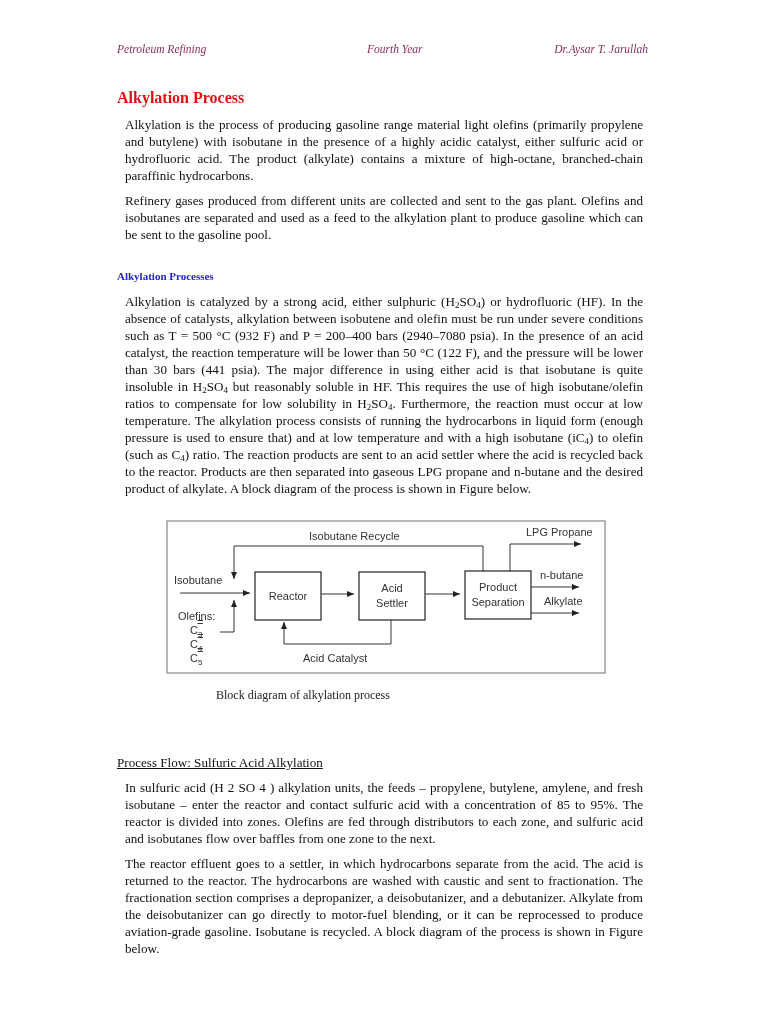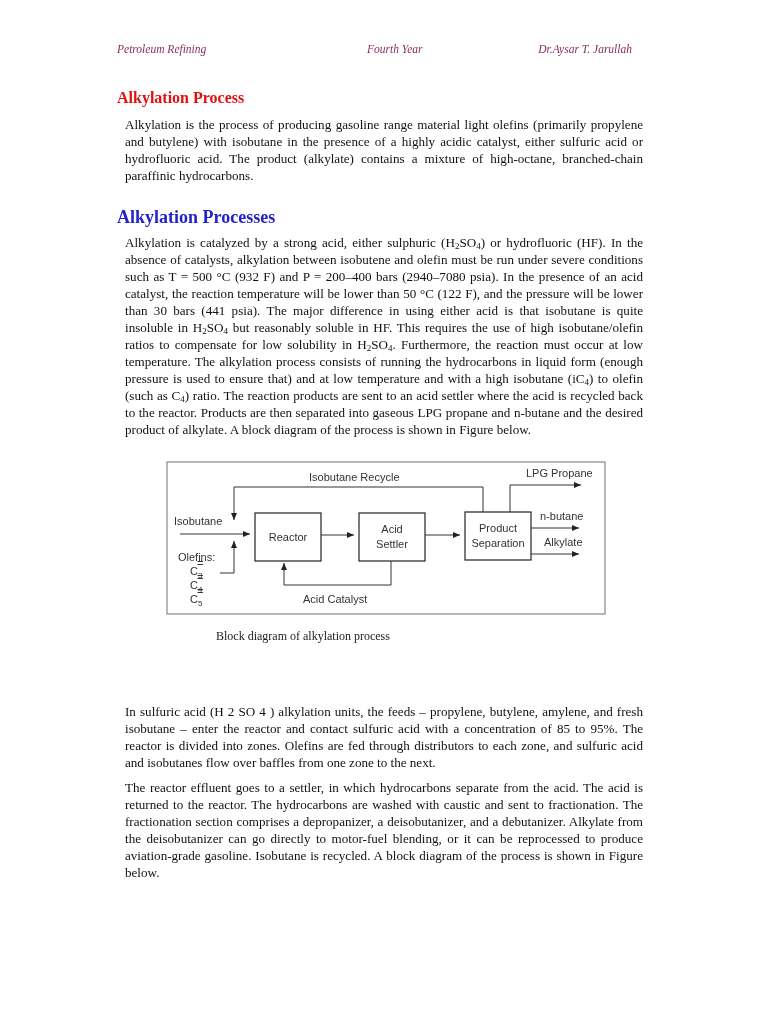--- a/index.html
+++ b/index.html
@@ -1,25 +1,25 @@
 <!DOCTYPE html>
 <html><head>
 <meta charset="utf-8">
 <style>
   html, body { margin: 0; padding: 0; background: #ffffff; }
   body { width: 768px; height: 1024px; position: relative; overflow: hidden; font-family: "Liberation Serif", "DejaVu Serif", serif; color: #111; }
   .header { position: absolute; top: 43px; left: 117px; width: 531px; height: 16px; font-style: italic; font-size: 11.5px; color: #8a2c5c; }
   .header span { position: absolute; top: 0; white-space: nowrap; }
   .h-left { left: 0; }
   .h-mid { left: 250px; }
-  .h-right { right: 16px; margin-left: 6px; }
+  .h-right { right: 0; margin-left: 6px; }
 
   .content { position: absolute; left: 117px; top: 88px; width: 534px; font-size: 13.1px; line-height: 17px; }
   .title1 { font-weight: bold; font-size: 16px; color: #e01010; line-height: 20px; margin: 0; }
-  .title2 { font-weight: bold; font-size: 18px; color: #2323c8; line-height: 18px; margin: 0; }
+  .title2 { font-weight: bold; font-size: 11px; color: #2323c8; line-height: 18px; margin: 0; }
   p { margin: 8px; text-align: justify; }
   .gap1 { height: 16px; }
   .gap-fig-top { height: 11px; }
   .underline-title { text-decoration: underline; margin: 0; line-height: 17px; }
 
   .figure { position: relative; width: 444px; height: 190px; margin-left: 45px; }
   .figure svg { position: absolute; left: 0; top: 0; }
   .diag-text { font-family: "Liberation Sans", "DejaVu Sans", sans-serif; font-size: 11px; fill: #333; }
   .caption { font-family: "Liberation Serif", serif; font-size: 12px; fill: #222; }
   .gap-after-fig { height: 48px; }
@@ -30,20 +30,21 @@
 
 <div class="header">
   <span class="h-left">Petroleum Refining</span>
   <span class="h-mid">Fourth Year</span>
   <span class="h-right">Dr.Aysar T. Jarullah</span>
 </div>
 
 <div class="content">
   <h1 class="title1">Alkylation Process</h1>
   <p>Alkylation is the process of producing gasoline range material light olefins (primarily propylene and butylene) with isobutane in the presence of a highly acidic catalyst, either sulfuric acid or hydrofluoric acid. The product (alkylate) contains a mixture of high-octane, branched-chain paraffinic hydrocarbons.</p>
+  <p>Refinery gases produced from different units are collected and sent to the gas plant. Olefins and isobutanes are separated and used as a feed to the alkylation plant to produce gasoline which can be sent to the gasoline pool.</p>
 
   <div class="gap1"></div>
 
   <h2 class="title2">Alkylation Processes</h2>
   <p><span>Alkylation is catalyzed by a strong acid, either sulphuric (H</span><sub>2</sub><span>SO</span><sub>4</sub><span>) or hydrofluoric (HF). In the absence of catalysts, alkylation between isobutene and olefin must be run under severe conditions such as T = 500 °C (932 F) and P = 200–400 bars (2940–7080 psia). In the presence of an acid catalyst, the reaction temperature will be lower than 50 °C (122 F), and the pressure will be lower than 30 bars (441 psia). The major difference in using either acid is that isobutane is quite insoluble in H</span><sub>2</sub><span>SO</span><sub>4</sub><span> but reasonably soluble in HF. This requires the use of high isobutane/olefin ratios to compensate for low solubility in H</span><sub>2</sub><span>SO</span><sub>4</sub><span>. Furthermore, the reaction must occur at low temperature. The alkylation process consists of running the hydrocarbons in liquid form (enough pressure is used to ensure that) and at low temperature and with a high isobutane (iC</span><sub>4</sub><span>) to olefin (such as C</span><sub>4</sub><span>) ratio. The reaction products are sent to an acid settler where the acid is recycled back to the reactor. Products are then separated into gaseous LPG propane and n-butane and the desired product of alkylate. A block diagram of the process is shown in Figure below.</span></p>
 
   <div class="gap-fig-top"></div>
 
   <div class="figure">
     <svg width="444" height="190" viewBox="0 0 444 190" xmlns="http://www.w3.org/2000/svg">
@@ -100,15 +101,16 @@
       <text class="diag-text" x="378" y="63">n-butane</text>
       <line x1="369" y1="97" x2="417" y2="97" stroke="#333" stroke-width="1" marker-end="url(#arr)"></line>
       <text class="diag-text" x="382" y="89">Alkylate</text>
 
       <text class="caption" x="54" y="183">Block diagram of alkylation process</text>
     </svg>
   </div>
 
   <div class="gap-after-fig"></div>
 
+  <p class="underline-title">Process Flow: Sulfuric Acid Alkylation</p>
   <p>In sulfuric acid (H 2 SO 4 ) alkylation units, the feeds – propylene, butylene, amylene, and fresh isobutane – enter the reactor and contact sulfuric acid with a concentration of 85 to 95%. The reactor is divided into zones. Olefins are fed through distributors to each zone, and sulfuric acid and isobutanes flow over baffles from one zone to the next.</p>
   <p>The reactor effluent goes to a settler, in which hydrocarbons separate from the acid. The acid is returned to the reactor. The hydrocarbons are washed with caustic and sent to fractionation. The fractionation section comprises a depropanizer, a deisobutanizer, and a debutanizer. Alkylate from the deisobutanizer can go directly to motor-fuel blending, or it can be reprocessed to produce aviation-grade gasoline. Isobutane is recycled. A block diagram of the process is shown in Figure below.</p>
 </div>
 
 </body></html>

